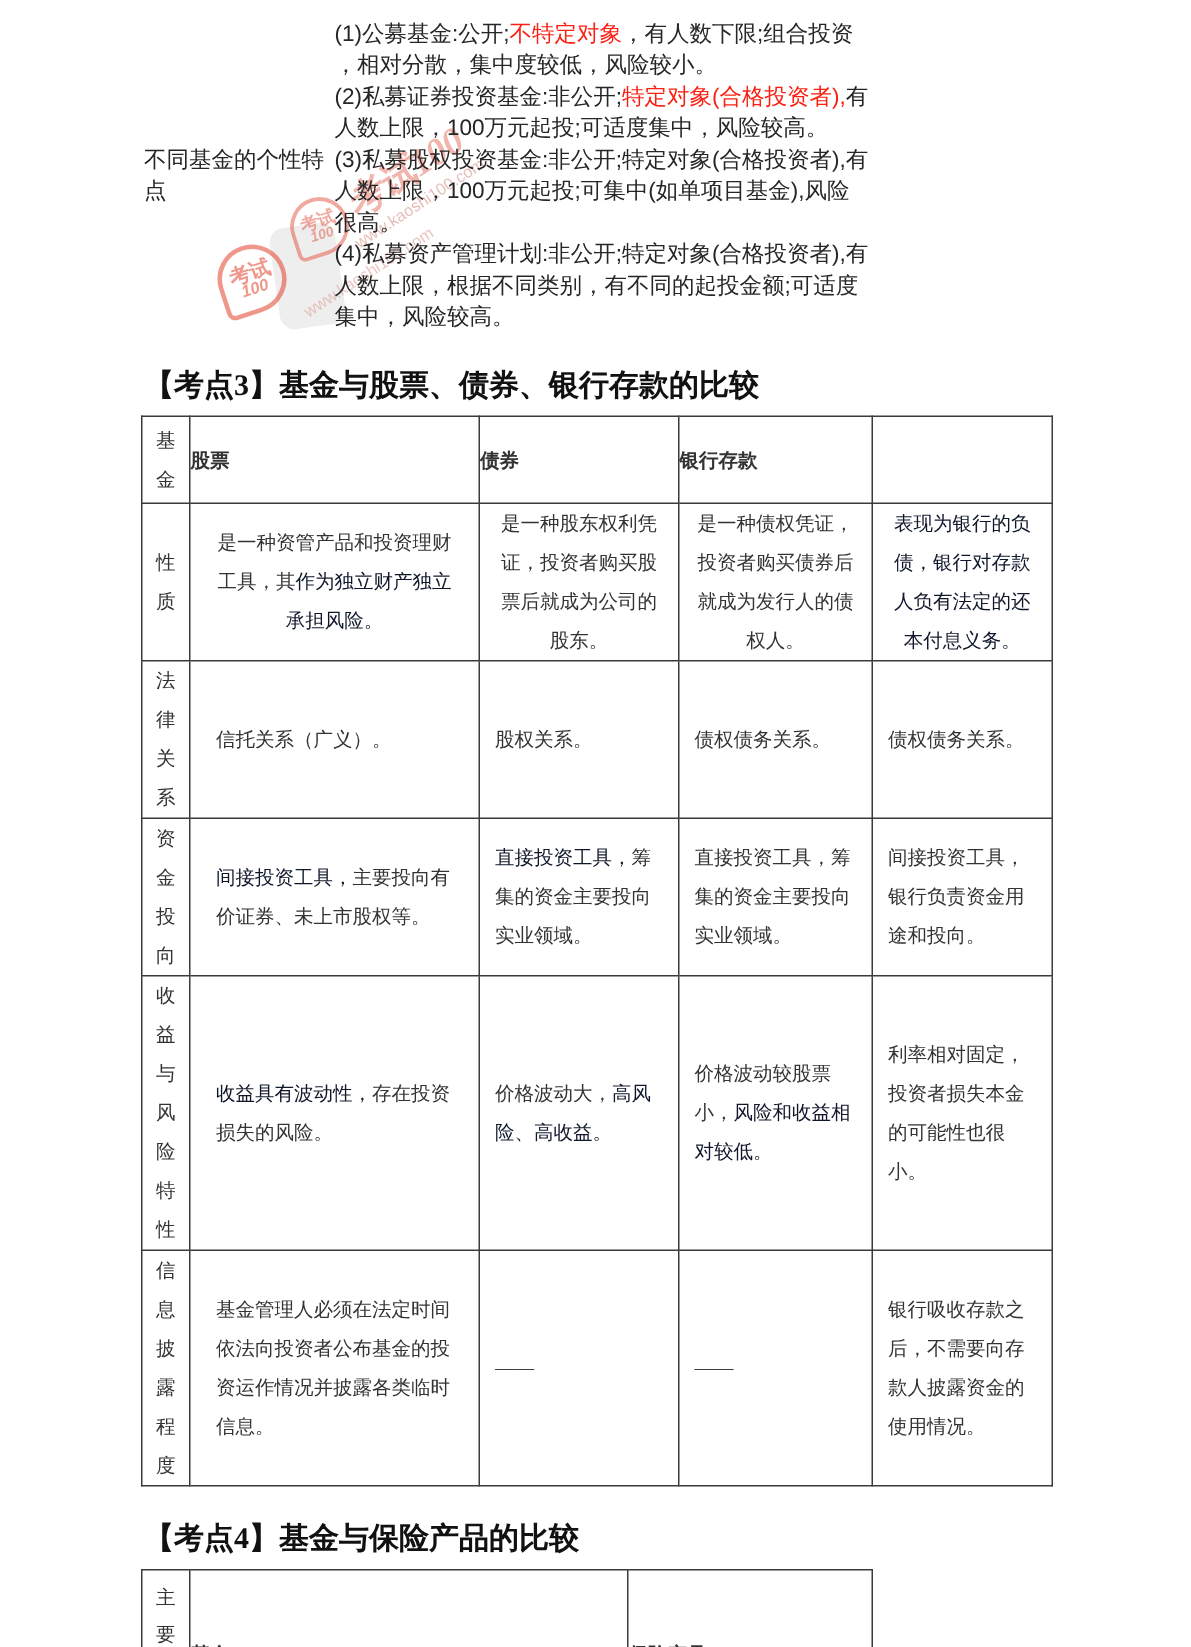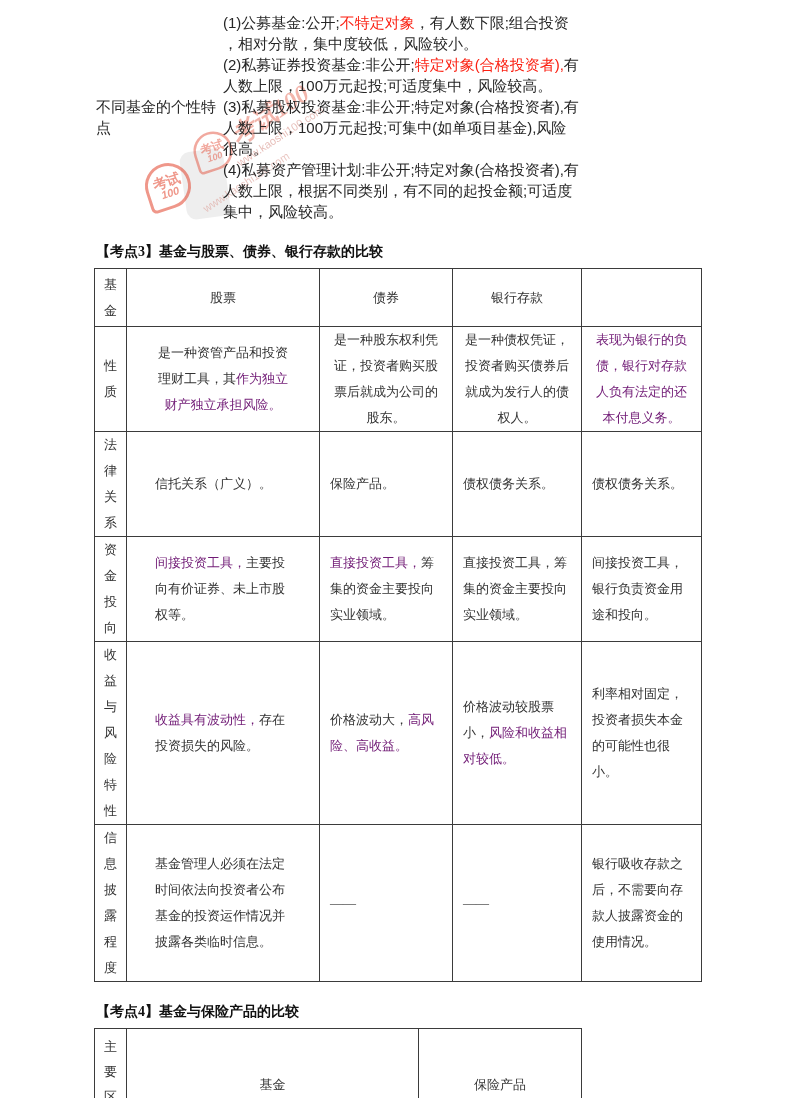--- a/index.html
+++ b/index.html
@@ -12,32 +12,32 @@
 
   
   .intro { display:flex; align-items:center; padding:12px 0 0 96px; }
   .intro-label { width:127px; text-align:left; font-size:15px; line-height:21px; flex:0 0 auto; }
   .intro-text { width:356px; font-size:15px; line-height:21px; line-break:anywhere; word-break:break-all; }
   .intro-item { margin:0; }
   .red-top { color:#fb2012; }
 
   
   .kaodian { margin:21px 0 0 96px; font-family:"Liberation Serif","DejaVu Serif",serif;
-    font-size:14px; font-weight:bold; color:#111; }
+    font-size:20px; font-weight:bold; color:#111; }
 
   
   table.cmp { border-collapse:collapse; table-layout:fixed; margin:7px 0 0 94px;
     font-family:"Liberation Serif","DejaVu Serif",serif; font-size:13px; color:#333; }
   table.cmp td { border:1px solid #3b3b3b; vertical-align:middle; line-height:26px;
     word-break:break-all; }
   td.lbl { text-align:center; white-space:pre-line; padding:0; line-height:25px; }
-  td.hdr { text-align:center; padding:0; }
+  td.hdr { text-align:left; padding:0;font-weight:bold; }
   td.cell { padding:0 10px; }
-  td.c1 { padding:0 28px; }
-  .redc { color:#701a75; }
+  td.c1 { padding:0 17px; }
+  .redc { color:#0f172a; }
 
   #t1 tr:nth-child(1) td { height:58px; }
   #t1 tr:nth-child(2) td { height:98px;text-align:center; }
   #t1 tr:nth-child(3) td { height:100px; }
   #t1 tr:nth-child(4) td { height:105px; }
   #t1 tr:nth-child(5) td { height:162px; }
   #t1 tr:nth-child(6) td { height:140px; }
 
   .t2wrap { height:83px; overflow:hidden; }
   #t2 { margin-top:7px; }
@@ -114,21 +114,21 @@
           <td class="cell"><span>是一种股东权利凭证，投资者购买股票后就成为公司的股东。</span></td>
           <td class="cell"><span>是一种债权凭证，投资者购买债券后就成为发行人的债权人。</span></td>
           <td class="cell"><span class="redc">表现为银行的负债，银行对存款人负有法定的还本付息义务。</span></td>
         </tr>
         <tr>
           <td class="lbl vstack">法
 律
 关
 系</td>
           <td class="cell c1"><span>信托关系（广义）。</span></td>
-          <td class="cell"><span>保险产品。</span></td>
+          <td class="cell"><span>股权关系。</span></td>
           <td class="cell"><span>债权债务关系。</span></td>
           <td class="cell"><span>债权债务关系。</span></td>
         </tr>
         <tr>
           <td class="lbl vstack">资
 金
 投
 向</td>
           <td class="cell c1"><span class="redc">间接投资工具，</span><span>主要投向有价证券、未上市股权等。</span></td>
           <td class="cell"><span class="redc">直接投资工具，</span><span>筹集的资金主要投向实业领域。</span></td>

